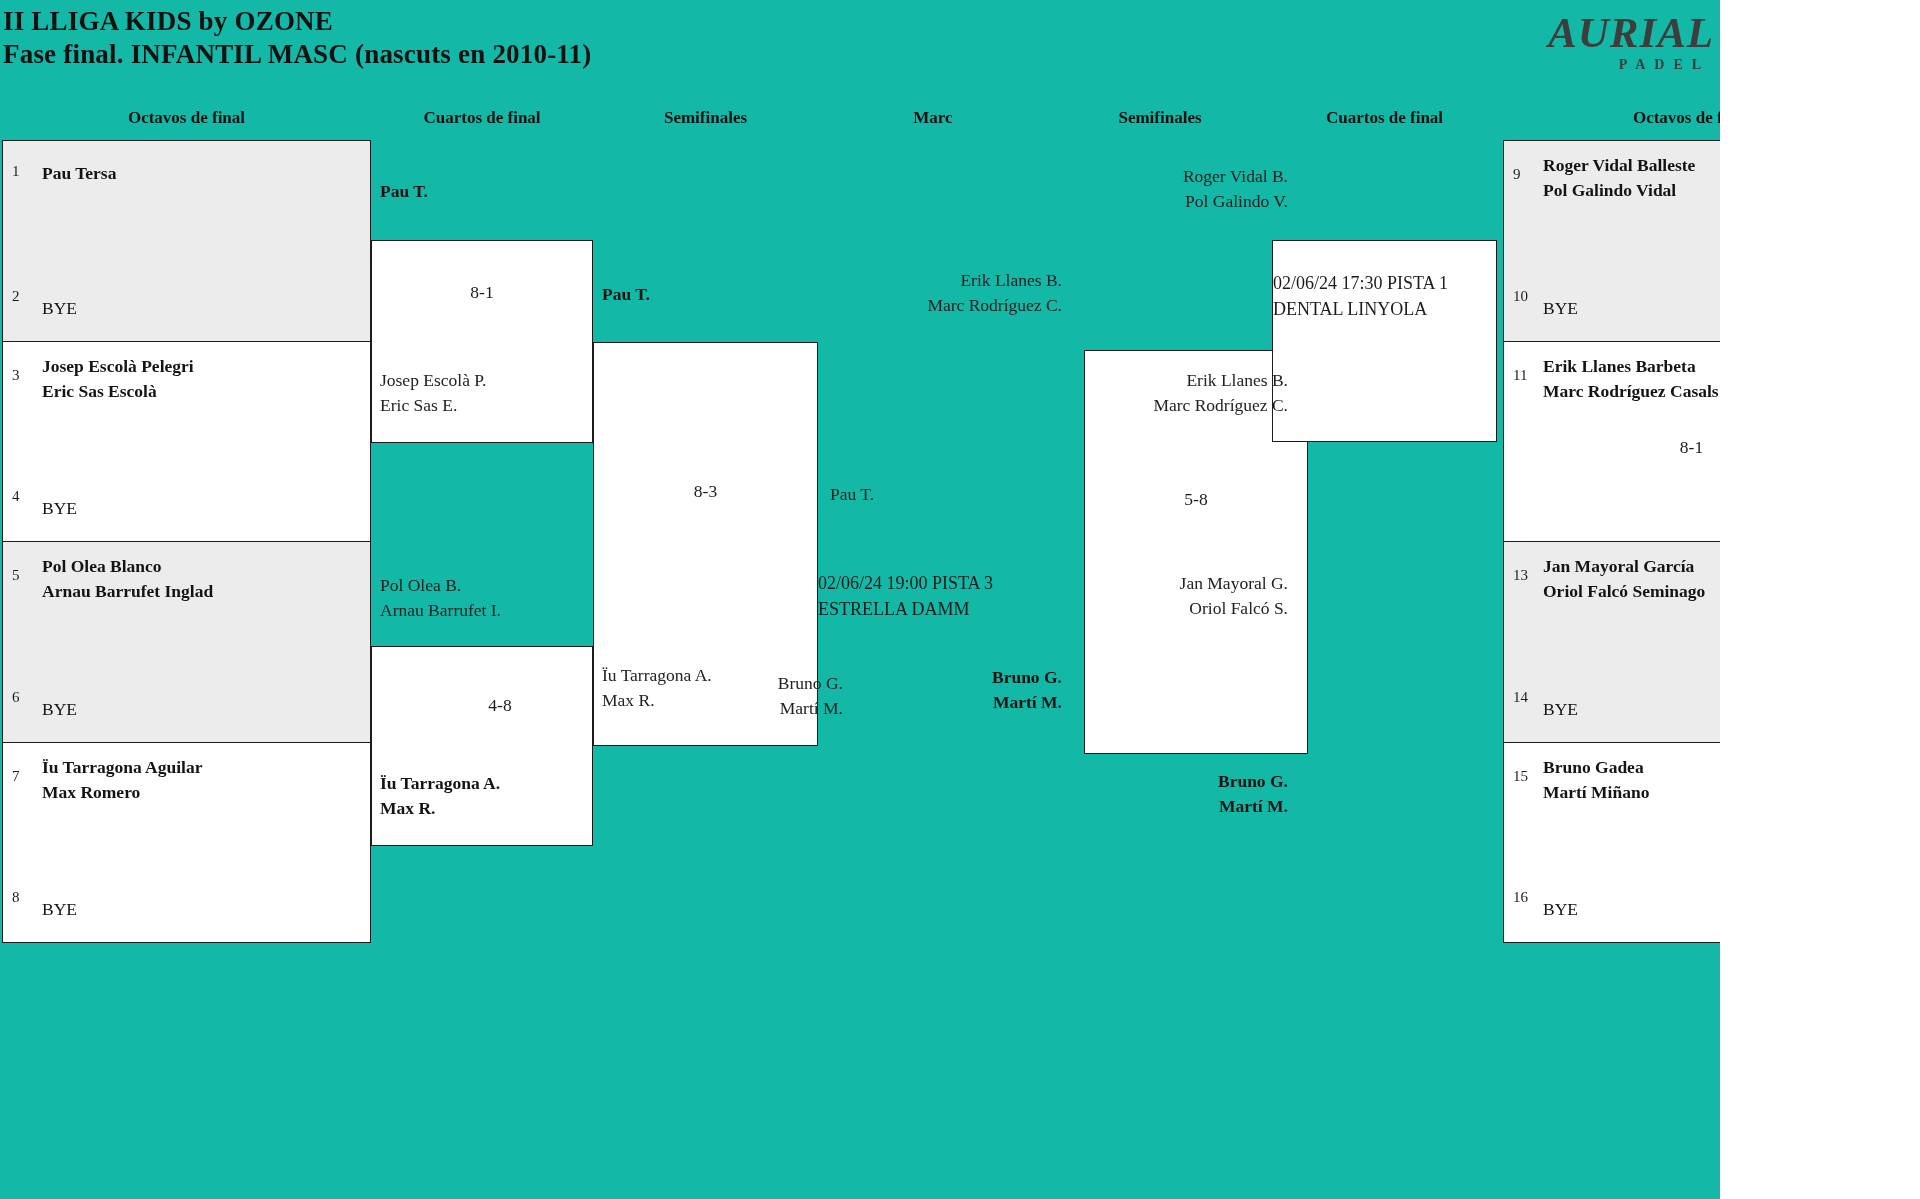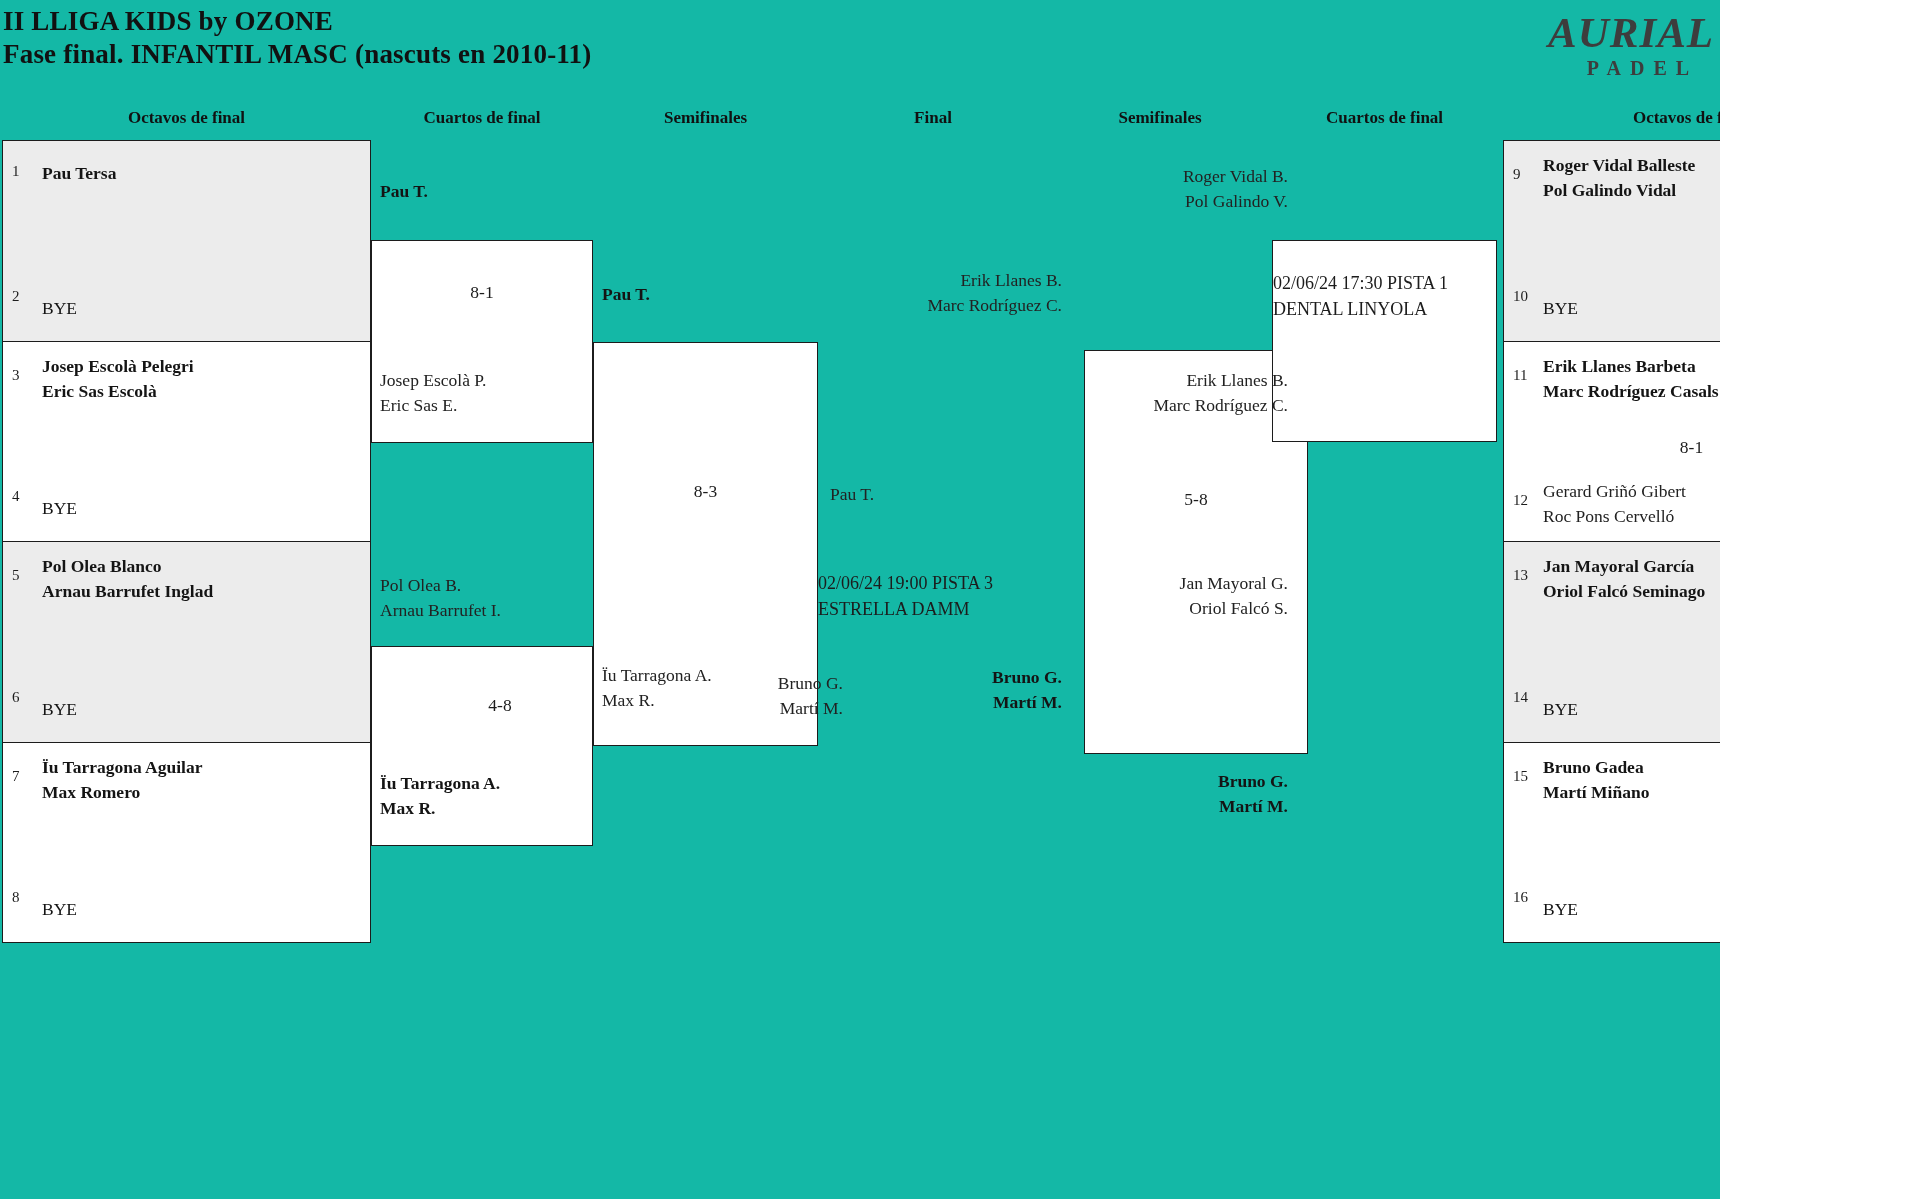--- a/index.html
+++ b/index.html
@@ -8,21 +8,21 @@
     position: relative; width: 1720px; height: 1199px; background: #14b8a6;
     font-family: Liberation Serif, serif; color: #141414; overflow: hidden;
   }
   .title-block { position:absolute; left: 3px; top: 5px; }
   .title { font-size: 27px; font-weight: 600; line-height: 33px; letter-spacing: 0.2px; color:#111; }
 
   
   .logo { position:absolute; left: 1548px; top: 8px; display:flex; align-items:flex-start; }
   .logo-text { display:flex; flex-direction:column; align-items:flex-end; margin-top: 2px; }
   .logo-brand { font-size: 43px; font-weight: 800; font-style: italic; letter-spacing: 1px; color:#3d3d3d; line-height: 46px; }
-  .logo-sub { font-size: 20px; font-weight: 700; letter-spacing: 9px; color:#3d3d3d; margin-top: 1px; margin-right: 16px; }
+  .logo-sub { font-size: 14px; font-weight: 700; letter-spacing: 9px; color:#3d3d3d; margin-top: 1px; margin-right: 4px; }
   .logo-icon { width: 62px; height: 62px; border-radius: 14px; margin-left: 10px; margin-top: 3px;
     display:flex; align-items:center; justify-content:center; }
   .logo-divider { width: 3px; height: 54px; background: #3a3a3a; margin-left: 12px; margin-top: 7px; }
   .logo-by { margin-left: 13px; margin-top: 16px; font-size: 11.5px; font-weight: 700;
     letter-spacing: 3px; color:#3d3d3d; line-height: 17px; white-space: nowrap; }
 
   .rh { position: absolute; top: 108px; font-size: 17px; font-weight: 600; text-align: center; color:#111; }
 
   
   .ocol { position: absolute; top: 140px; height: 803px; border: 1.5px solid #1c1c1c; display: flex; flex-direction: column; }
@@ -75,21 +75,21 @@
     <div class="logo-divider"></div>
     <div class="logo-by">
       <div>BY MARTA</div>
       <div>MARRERO</div>
     </div>
   </div>
 
   <div class="rh" style="left:2px;   width:369px;">Octavos de final</div>
   <div class="rh" style="left:371px; width:222px;">Cuartos de final</div>
   <div class="rh" style="left:593px; width:225px;">Semifinales</div>
-  <div class="rh" style="left:818px; width:230px;">Final</div>
+  <div class="rh" style="left:818px; width:230px;">Marc</div>
   <div class="rh" style="left:1048px;width:224px;">Semifinales</div>
   <div class="rh" style="left:1272px;width:225px;">Cuartos de final</div>
   <div class="rh" style="left:1503px;width:377px;">Octavos de final</div>
 
   <div class="ocol" style="left:2px; width:369px;">
     <div class="orow gray bline">
       <div class="pair single">
         <span class="seed">1</span>
         <div class="names">
           <div>Pau Tersa</div>
@@ -167,27 +167,20 @@
     </div>
     <div class="orow bline">
       <div class="pair">
         <span class="seed">11</span>
         <div class="names">
           <div>Erik Llanes Barbeta</div>
           <div>Marc Rodríguez Casals</div>
         </div>
       </div>
       <div class="box-score" style="top:95px;">8-1</div>
-      <div class="pair-bot2">
-        <span class="seed">12</span>
-        <div class="names norm">
-          <div>Gerard Griñó Gibert</div>
-          <div>Roc Pons Cervelló</div>
-        </div>
-      </div>
     </div>
     <div class="orow gray bline">
       <div class="pair">
         <span class="seed">13</span>
         <div class="names">
           <div>Jan Mayoral García</div>
           <div>Oriol Falcó Seminago</div>
         </div>
       </div>
       <div class="bye">

